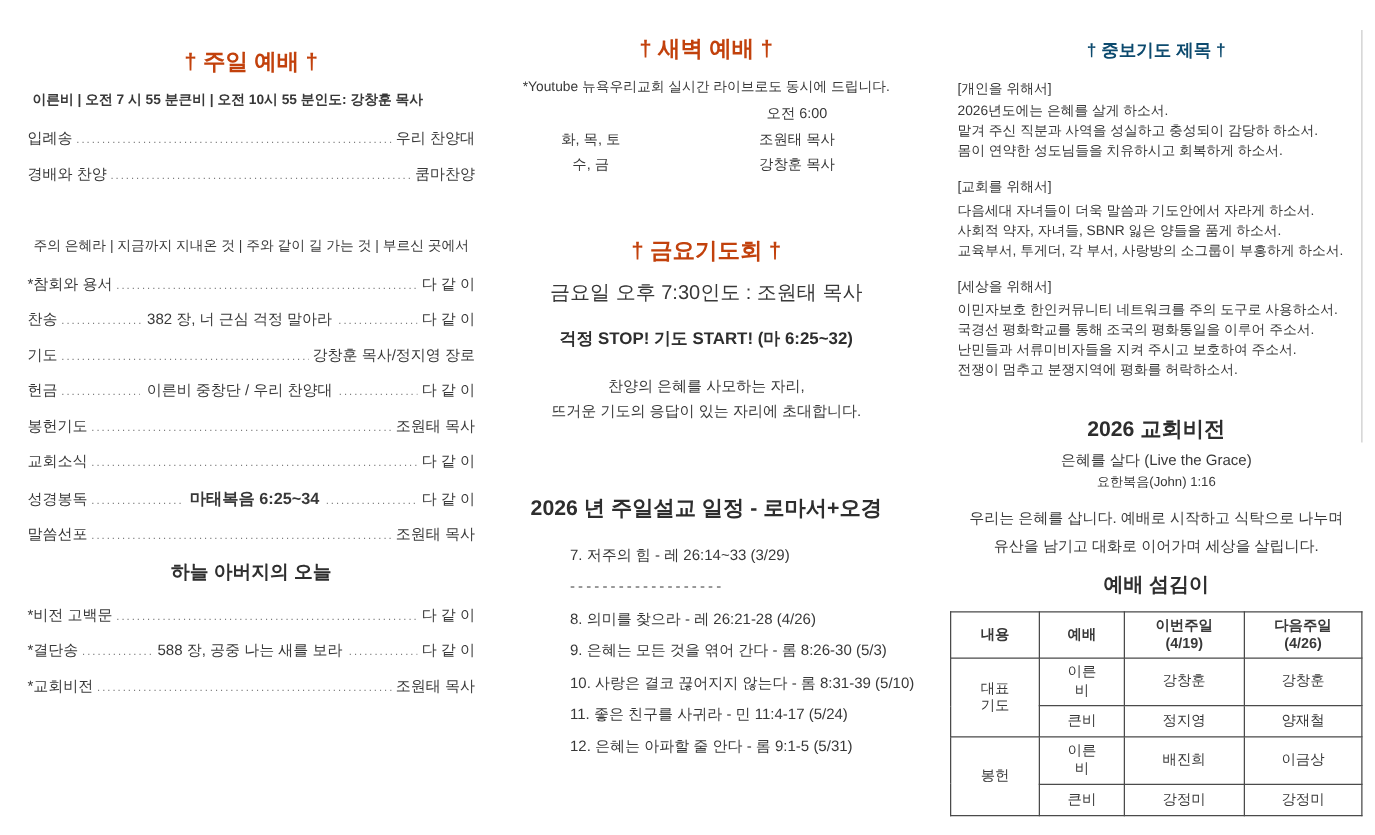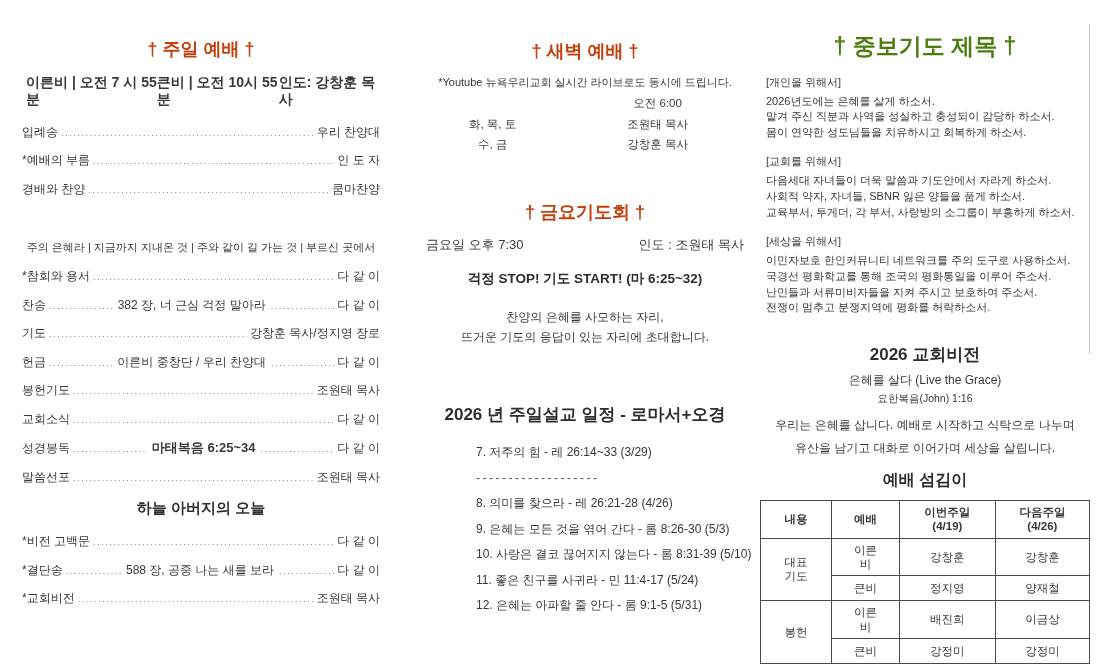--- a/index.html
+++ b/index.html
@@ -4,53 +4,53 @@
 <style>
   html,body{margin:0;padding:0;}
   body{
     width:1100px;height:668px;background:#ffffff;position:relative;overflow:hidden;
     font-family:"Liberation Sans","DejaVu Sans",sans-serif;color:#383838;line-height:1.25;
   }
   .page{position:absolute;inset:0;background:#fff;}
   .scan-line{position:absolute;left:1089px;top:24px;width:1px;height:330px;background:#ccc;}
   .col{position:absolute;}
   .col1{left:22px;top:38px;width:358px;}
-  .col2{left:400px;top:40px;width:330px;margin-left:20px;}
+  .col2{left:400px;top:28px;width:330px;}
   .col3{left:760px;top:32px;width:330px;}
 
   .big-title{font-size:18px;font-weight:bold;text-align:center;margin-bottom:13px;color:#c2410c;}
-  .w-sub{display:flex;justify-content:flex-start;font-size:14px;font-weight:bold;margin:0 4px 16px 4px;}
+  .w-sub{display:flex;justify-content:flex-start;font-size:11px;font-weight:bold;margin:0 4px 16px 4px;}
 
   .wline{display:flex;align-items:baseline;font-size:12px;margin-bottom:13.5px;}
   .wline .lbl{white-space:nowrap;}
   .wline .rt{white-space:nowrap;}
   .wline .mid{white-space:nowrap;margin:0 2px;}
   .wline .mid.bold-mid{font-weight:bold;font-size:13px;}
   .dots{flex:1;overflow:hidden;white-space:nowrap;color:#7a7a7a;font-size:9px;letter-spacing:1.6px;margin:0 3px;min-width:10px;}
   .dots::after{content:"..................................................................................................................................................";}
   .refrain{font-size:11px;text-align:center;margin-bottom:15px;white-space:nowrap;margin-top:44px;}
   .sec2-title{font-size:15px;font-weight:bold;text-align:center;margin:4px 0 17px 0;color:#2e2e2e;}
 
   .dawn-note{font-size:11px;text-align:center;margin-bottom:7px;}
   .dawn-grid{display:grid;grid-template-columns:44% 56%;font-size:11.5px;row-gap:6px;}
   .dawn-grid .c{text-align:center;}
   .dawn-time{grid-column:2;text-align:center;}
 
   .friday{margin-top:50px;}
-  .fp-row{display:flex;justify-content:space-between;font-size:13px;margin:2px 6px 18px 6px;}
+  .fp-row{display:flex;justify-content:center;font-size:16px;margin:2px 6px 18px 6px;}
   .fp-theme{font-size:13.5px;font-weight:bold;text-align:center;margin-bottom:19px;color:#2e2e2e;}
   .fp-invite{font-size:12px;text-align:center;line-height:1.7;}
 
   .sermon{margin-top:56px;}
   .sermon-title{font-size:17px;font-weight:bold;text-align:center;margin-bottom:20px;color:#2e2e2e;}
   .sermon-list{margin-left:56px;font-size:12px;}
   .sermon-item{margin-bottom:10.5px;white-space:nowrap;}
   .sermon-item.dashes{letter-spacing:2.5px;color:#555;}
 
-  .ic-title{font-size:23px;font-weight:bold;text-align:center;margin-bottom:15px;color:#4d7c0f;}
+  .ic-title{font-size:14px;font-weight:bold;text-align:center;margin-bottom:15px;color:#0c4a6e;}
   .ic-group{margin:0 0 14px 6px;font-size:11px;}
   .ic-head{margin-bottom:4px;}
   .ic-line{line-height:1.45;white-space:nowrap;}
 
   .vision{margin-top:28px;text-align:center;}
   .vision-title{font-size:17px;font-weight:bold;margin-bottom:7px;color:#2e2e2e;}
   .vision-sub{font-size:12px;margin-bottom:4px;}
   .vision-verse{font-size:10.5px;margin-bottom:13px;}
   .vision-line{font-size:12px;margin-bottom:8px;}
 
@@ -72,25 +72,20 @@
     <div class="w-sub">
       <span>이른비 | 오전 7 시 55 분</span>
       <span>큰비 | 오전 10시 55 분</span>
       <span>인도: 강창훈 목사</span>
     </div>
 
     <div class="wline">
       <span class="lbl">입례송</span>
       <span class="dots"></span>
       <span class="rt">우리 찬양대</span>
-    </div>
-    <div class="wline">
-      <span class="lbl">*예배의 부름</span>
-      <span class="dots"></span>
-      <span class="rt">인 도 자</span>
     </div>
     <div class="wline">
       <span class="lbl">경배와 찬양</span>
       <span class="dots"></span>
       <span class="rt">쿰마찬양</span>
     </div>
 
     <div class="refrain">주의 은혜라 | 지금까지 지내온 것 | 주와 같이 길 가는 것 | 부르신 곳에서</div>
 
     <div class="wline">

